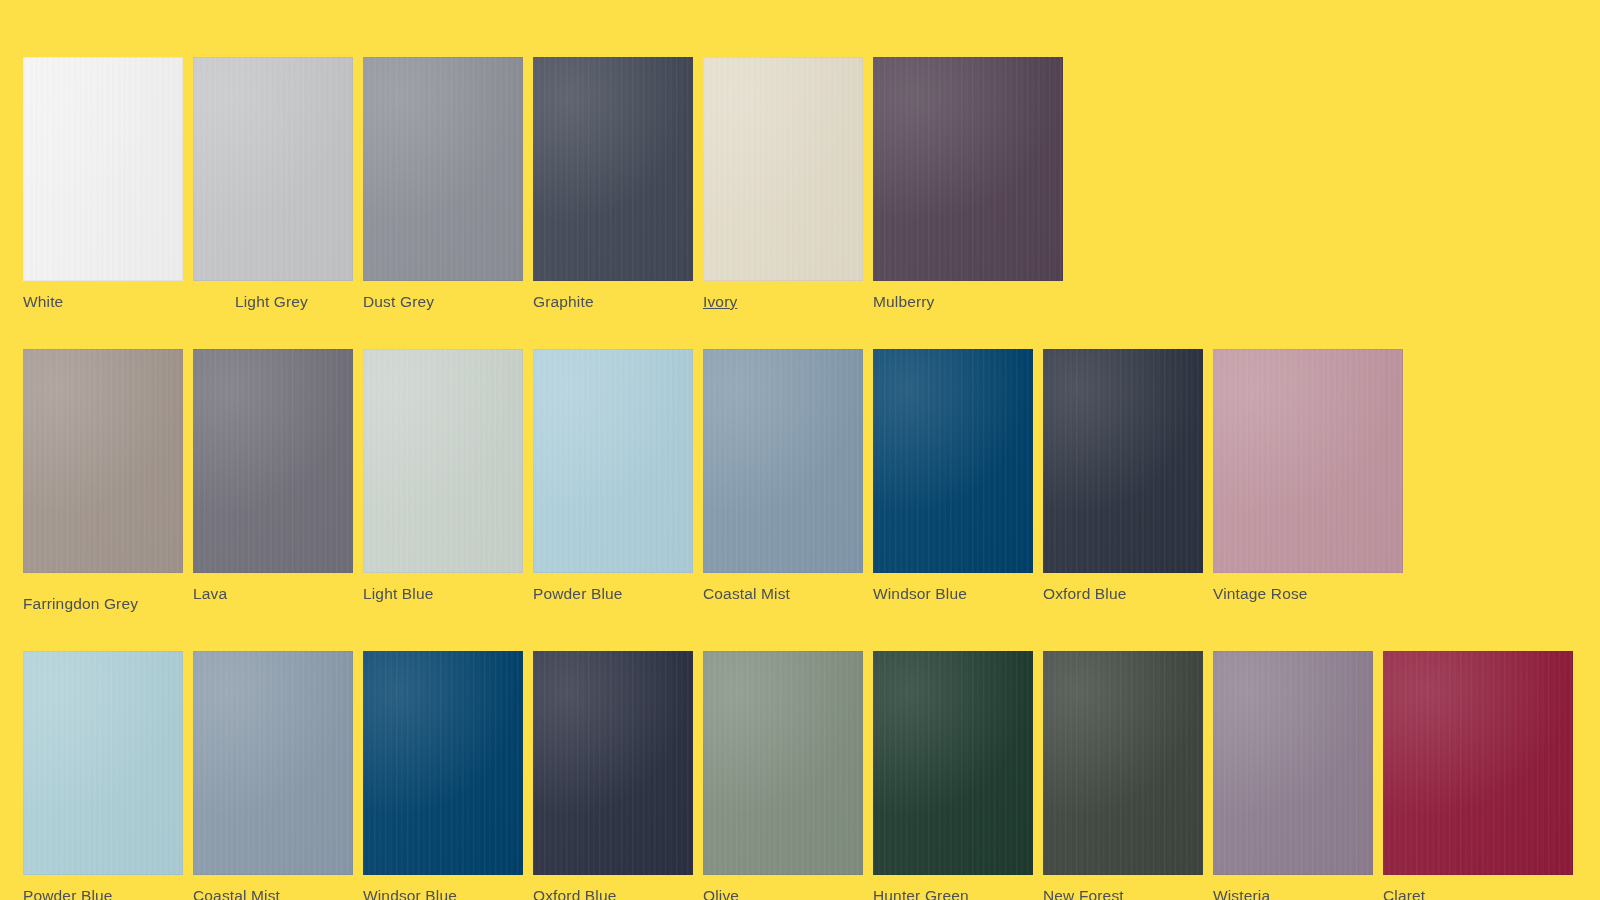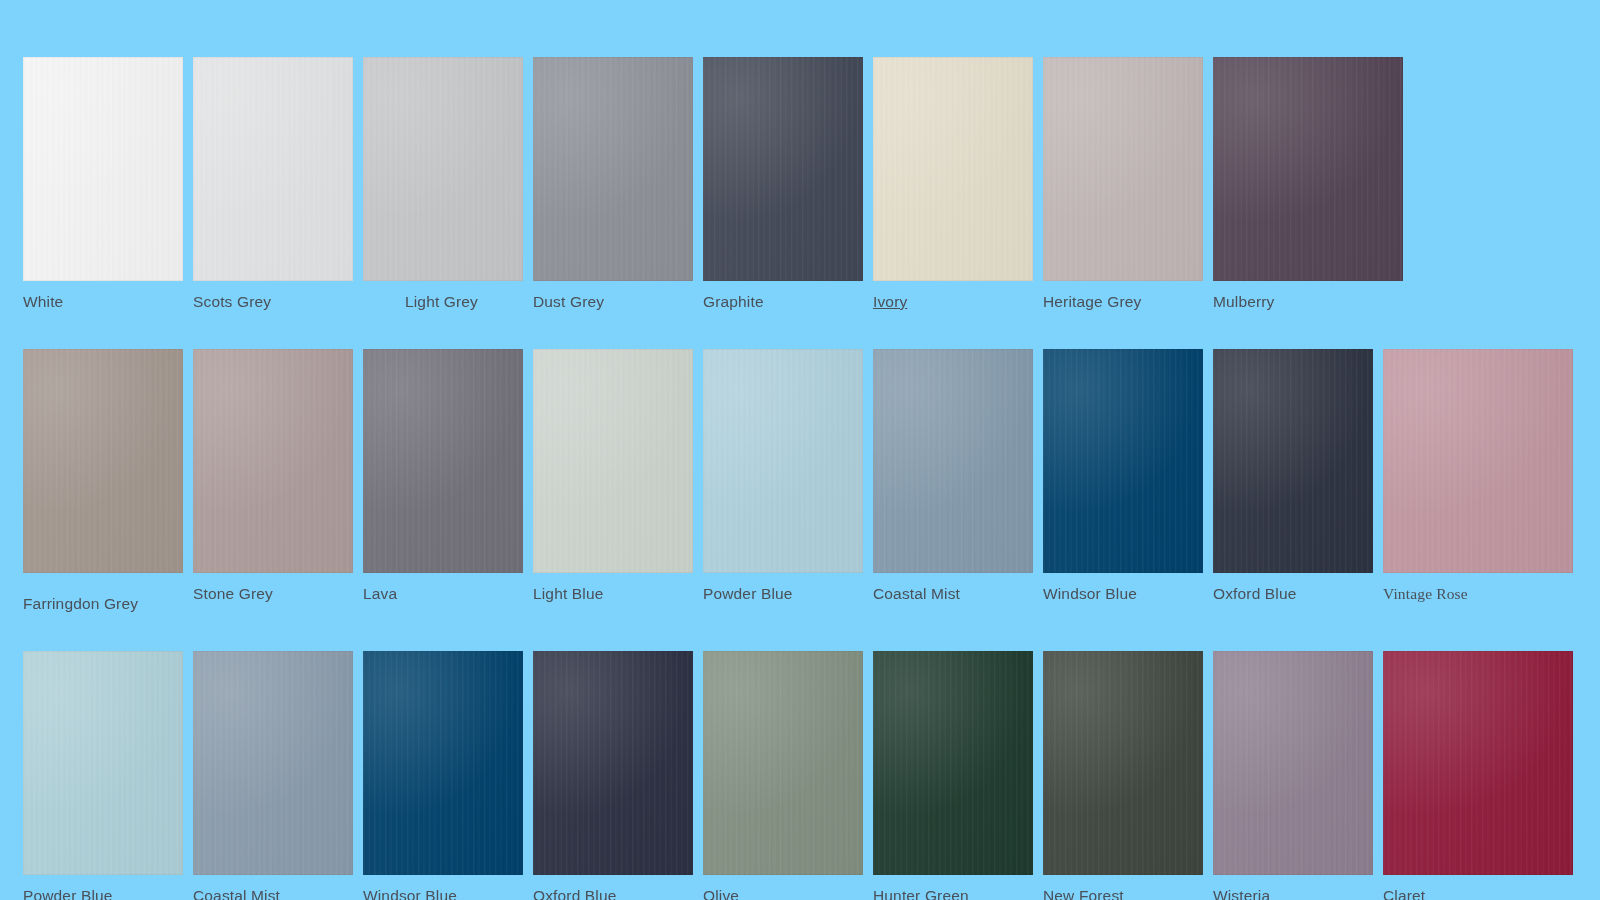--- a/index.html
+++ b/index.html
@@ -86,63 +86,51 @@
     font-size: 15.5px;
     line-height: 18px;
     letter-spacing: 0.15px;
     color: #4a4f58;
     white-space: nowrap;
   }
 </style>
 </head>
 <body>
 
-<div id="palette-board" style="background: #7dd3fc;">
+<div id="palette-board" style="background: #fde047;">
     <div class="swatch-row">
       <div class="swatch-cell">
         <div class="swatch-chip" style="background-color: rgb(244, 244, 244);"></div>
         <div class="swatch-label" style="color: rgb(74, 79, 88);">White</div>
-      </div>
-      <div class="swatch-cell">
-        <div class="swatch-chip" style="background-color: rgb(226, 227, 228);"></div>
-        <div class="swatch-label" style="color: rgb(74, 79, 88);">Scots Grey</div>
       </div>
       <div class="swatch-cell">
         <div class="swatch-chip" style="background-color: rgb(197, 198, 200);"></div>
         <div class="swatch-label" style="color: rgb(74, 79, 88); margin-left: 42px;">Light Grey</div>
       </div>
       <div class="swatch-cell">
         <div class="swatch-chip" style="background-color: rgb(141, 144, 152);"></div>
         <div class="swatch-label" style="color: rgb(74, 79, 88);">Dust Grey</div>
       </div>
       <div class="swatch-cell">
         <div class="swatch-chip" style="background-color: rgb(65, 71, 85);"></div>
         <div class="swatch-label" style="color: rgb(74, 79, 88);">Graphite</div>
       </div>
       <div class="swatch-cell">
         <div class="swatch-chip" style="background-color: rgb(228, 221, 203);"></div>
         <div class="swatch-label" style="color: rgb(74, 79, 88); text-decoration: underline;">Ivory</div>
       </div>
-      <div class="swatch-cell">
-        <div class="swatch-chip" style="background-color: rgb(192, 182, 181);"></div>
-        <div class="swatch-label" style="color: rgb(74, 79, 88);">Heritage Grey</div>
-      </div>
       <div class="swatch-cell wide">
         <div class="swatch-chip" style="background-color: rgb(83, 67, 83);"></div>
         <div class="swatch-label" style="color: rgb(74, 79, 88);">Mulberry</div>
       </div>
     </div>
     <div class="swatch-row">
       <div class="swatch-cell">
         <div class="swatch-chip" style="background-color: rgb(162, 150, 142);"></div>
         <div class="swatch-label" style="color: rgb(74, 79, 88); margin-top: 22px;">Farringdon Grey</div>
-      </div>
-      <div class="swatch-cell">
-        <div class="swatch-chip" style="background-color: rgb(172, 156, 154);"></div>
-        <div class="swatch-label" style="color: rgb(74, 79, 88);">Stone Grey</div>
       </div>
       <div class="swatch-cell">
         <div class="swatch-chip" style="background-color: rgb(113, 112, 122);"></div>
         <div class="swatch-label" style="color: rgb(74, 79, 88);">Lava</div>
       </div>
       <div class="swatch-cell">
         <div class="swatch-chip" style="background-color: rgb(204, 212, 206);"></div>
         <div class="swatch-label" style="color: rgb(74, 79, 88);">Light Blue</div>
       </div>
       <div class="swatch-cell">
@@ -156,21 +144,21 @@
       <div class="swatch-cell">
         <div class="swatch-chip" style="background-color: rgb(0, 65, 107);"></div>
         <div class="swatch-label" style="color: rgb(74, 79, 88);">Windsor Blue</div>
       </div>
       <div class="swatch-cell">
         <div class="swatch-chip" style="background-color: rgb(44, 50, 64);"></div>
         <div class="swatch-label" style="color: rgb(74, 79, 88);">Oxford Blue</div>
       </div>
       <div class="swatch-cell wide">
         <div class="swatch-chip" style="background-color: rgb(192, 150, 161);"></div>
-        <div class="swatch-label" style="color: rgb(74, 79, 88); font-family: Liberation Serif, serif;">Vintage Rose</div>
+        <div class="swatch-label" style="color: rgb(74, 79, 88);">Vintage Rose</div>
       </div>
     </div>
     <div class="swatch-row">
       <div class="swatch-cell">
         <div class="swatch-chip" style="background-color: rgb(174, 208, 216);"></div>
         <div class="swatch-label" style="color: rgb(74, 79, 88);">Powder Blue</div>
       </div>
       <div class="swatch-cell">
         <div class="swatch-chip" style="background-color: rgb(138, 155, 171);"></div>
         <div class="swatch-label" style="color: rgb(74, 79, 88);">Coastal Mist</div>

